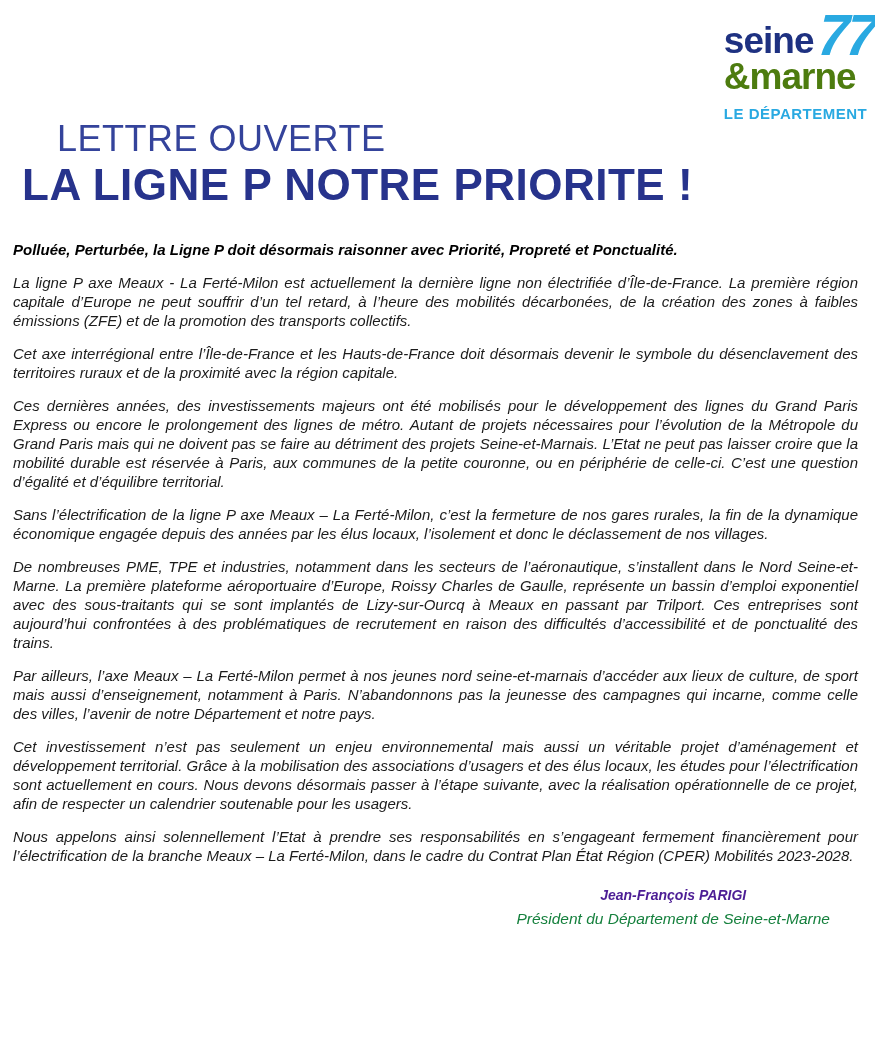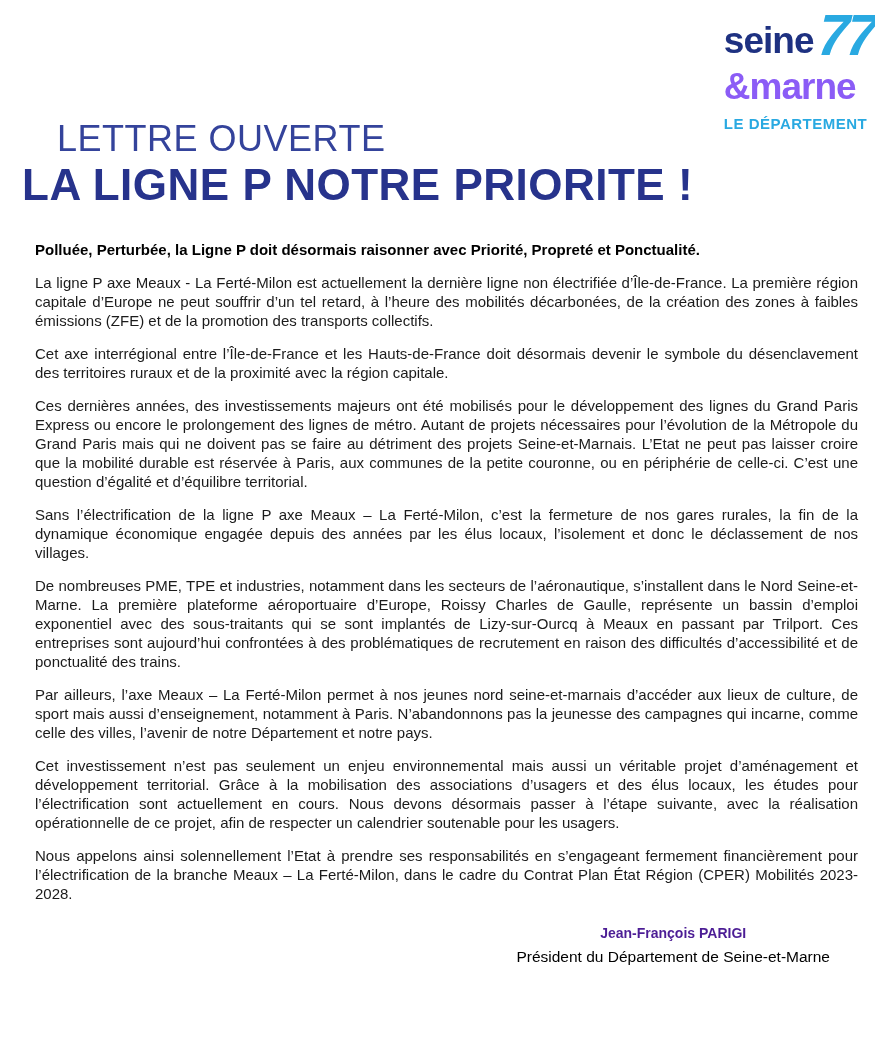--- a/index.html
+++ b/index.html
@@ -47,22 +47,22 @@
     color: #29a9e1;
     transform: skewX(-14deg);
     line-height: 0.78;
     margin-left: 5px;
     letter-spacing: -4px;
   }
   .logo-marne {
     font-weight: 700;
     font-size: 37px;
     letter-spacing: -1px;
-    color: #8b5cf6;
-    margin-top: 12px;
+    color: #4d7c0f;
+    margin-top: 2px;
     line-height: 0.95;
   }
   .logo-tagline {
     font-weight: 700;
     font-size: 15px;
     color: #29a9e1;
     letter-spacing: 0.5px;
     margin-top: 12px;
   }
 
@@ -81,23 +81,24 @@
   .title-line2 {
     font-size: 44px;
     font-weight: 700;
     color: #27338c;
     letter-spacing: 0.5px;
     line-height: 1.2;
   }
 
   
   .letter-body {
-    padding: 28px 17px 0 35px;
+    padding: 28px 17px 0 13px;
     font-size: 15px;
     line-height: 19px;
+    font-style: italic;
   }
   .para {
     text-align: justify;
     margin: 0 0 14px 0;
   }
   .para.bold {
     font-weight: 700;
     color: #000000;
   }
 
@@ -108,21 +109,21 @@
     text-align: center;
     line-height: 24px;
   }
   .sig-name {
     font-weight: 700;
     font-size: 14px;
     color: #4c1d95;
   }
   .sig-role {
     font-size: 15.5px;
-    color: #000000;
+    color: #15803d;
   }
 </style>
 </head>
 <body>
 
 <div class="page">
 
   <div class="logo">
     <div class="logo-row1">
       <span class="logo-seine">seine</span>

